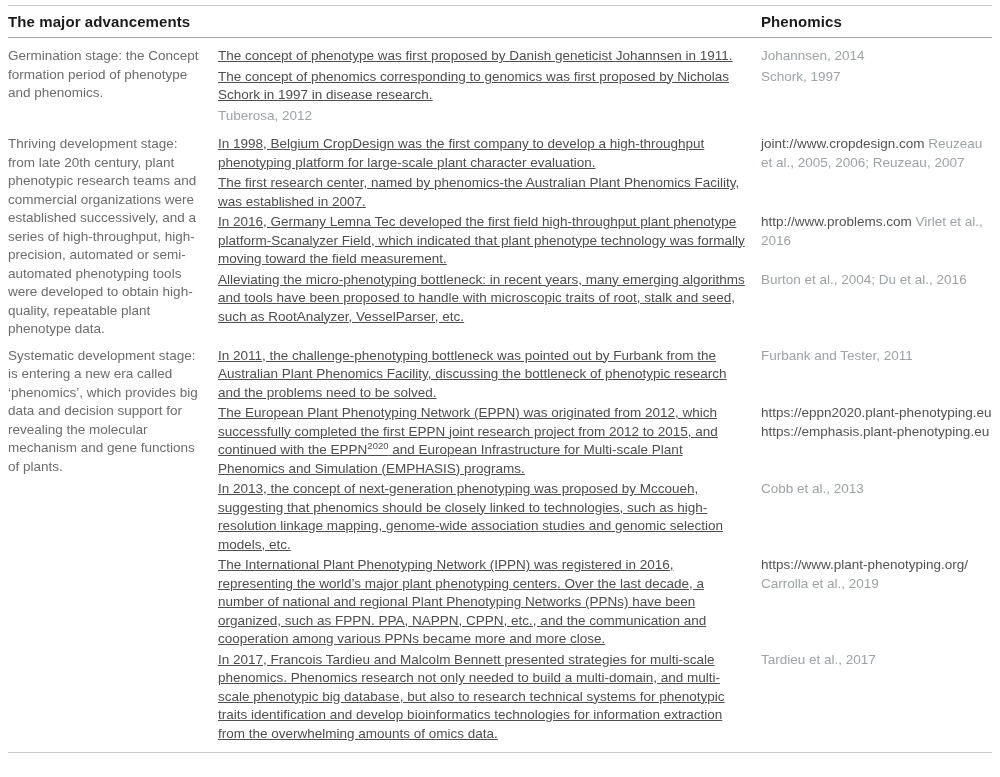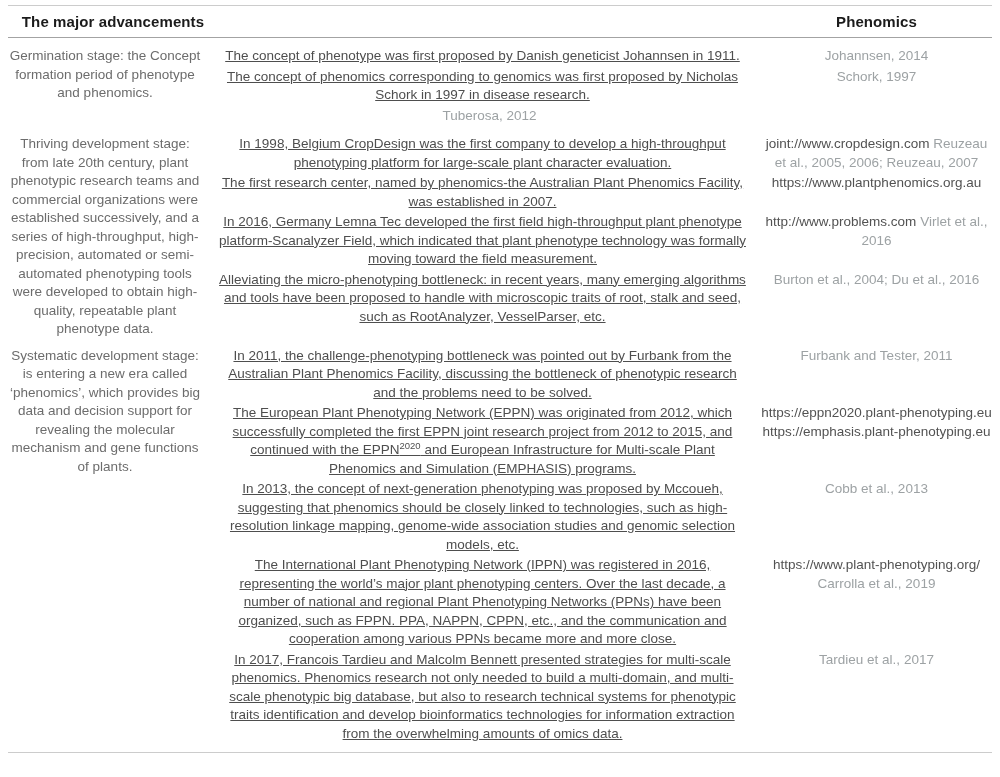--- a/index.html
+++ b/index.html
@@ -12,21 +12,21 @@
     --rule-header:#a3a3a3;
     --bg:#ffffff;
   }
   *{box-sizing:border-box;margin:0;padding:0;}
   html,body{background:var(--bg);}
   body{
     width:1000px;height:777px;overflow:hidden;
     font-family:"Liberation Sans","DejaVu Sans",sans-serif;
     -webkit-font-smoothing:antialiased;
   }
-  .page{padding:5px 8px 0 8px;text-align:center;}
+  .page{padding:5px 8px 0 8px;}
   .thead{
     display:grid;grid-template-columns:210px 543px 231px;
     border-top:1px solid var(--rule-light);
     border-bottom:1px solid var(--rule-header);
     padding:7px 0 7px 0;
   }
   .th{font-size:15px;font-weight:bold;color:var(--header-text);letter-spacing:.1px;}
   .tbody{border-bottom:1px solid var(--rule-light);padding:9px 0 7px 0;}
   .group{display:grid;grid-template-columns:210px 774px;margin-bottom:8px;}
   .group:last-child{margin-bottom:0;}
@@ -80,23 +80,20 @@
       </div>
       <div class="group">
         <div class="stage-cell">Thriving development stage: from late 20th century, plant phenotypic research teams and commercial organizations were established successively, and a series of high-throughput, high-precision, automated or semi-automated phenotyping tools were developed to obtain high-quality, repeatable plant phenotype data.</div>
         <div class="rows">
           <div class="row">
             <div class="adv-cell"><span>In 1998, Belgium CropDesign was the first company to develop a high-throughput phenotyping platform for large-scale plant character evaluation.</span></div>
             <div class="ref-cell"><span class="ref-seg url">joint://www.cropdesign.com </span><span class="ref-seg cite">Reuzeau et al., 2005, 2006; Reuzeau, 2007</span></div>
           </div>
           <div class="row">
             <div class="adv-cell"><span>The first research center, named by phenomics-the Australian Plant Phenomics Facility, was established in 2007.</span></div>
-            <div class="ref-cell">
-              <span class="ref-seg url block">https://www.plantphenomics.org.au</span>
-            </div>
           </div>
           <div class="row">
             <div class="adv-cell"><span>In 2016, Germany Lemna Tec developed the first field high-throughput plant phenotype platform-Scanalyzer Field, which indicated that plant phenotype technology was formally moving toward the field measurement.</span></div>
             <div class="ref-cell"><span class="ref-seg url">http://www.problems.com </span><span class="ref-seg cite">Virlet et al., 2016</span></div>
           </div>
           <div class="row">
             <div class="adv-cell"><span>Alleviating the micro-phenotyping bottleneck: in recent years, many emerging algorithms and tools have been proposed to handle with microscopic traits of root, stalk and seed, such as RootAnalyzer, VesselParser, etc.</span></div>
             <div class="ref-cell">
               <span class="ref-seg cite block">Burton et al., 2004; Du et al., 2016</span>
             </div>

